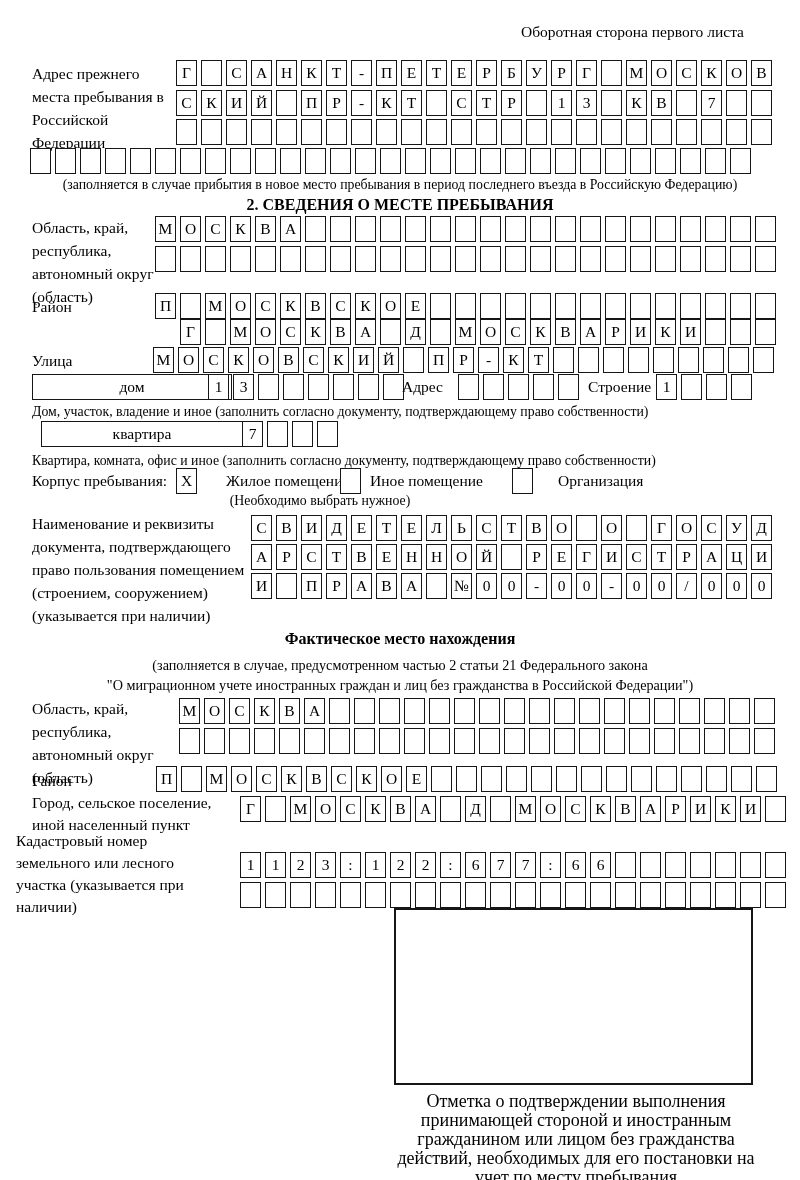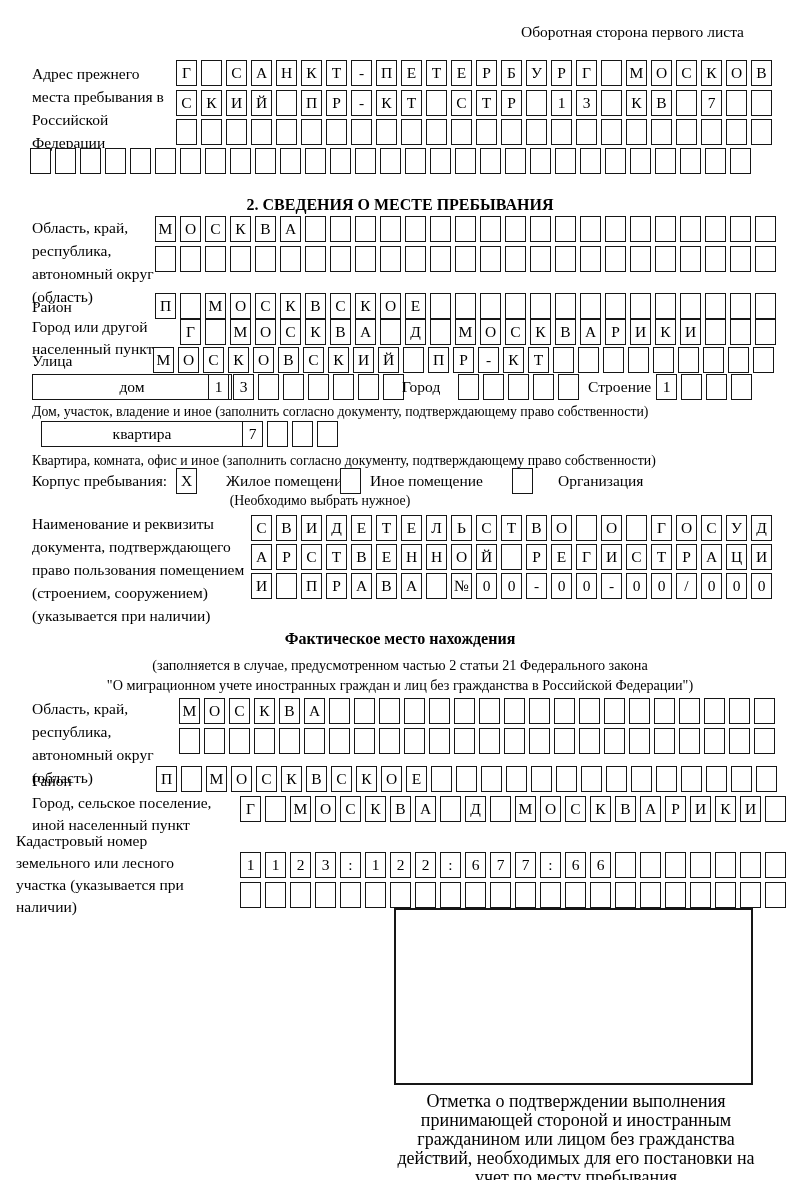--- a/index.html
+++ b/index.html
@@ -138,20 +138,21 @@
       <span class="cell"></span>
       <span class="cell"></span>
       <span class="cell"></span>
       <span class="cell"></span>
       <span class="cell"></span>
       <span class="cell"></span>
       <span class="cell"></span>
       <span class="cell"></span>
       <span class="cell"></span>
     </div>
+  <div class="abs cap center" style="top:176px;">(заполняется в случае прибытия в новое место пребывания в период последнего въезда в Российскую Федерацию)</div>
 
   <div class="abs title center" style="top:196px;">2. СВЕДЕНИЯ О МЕСТЕ ПРЕБЫВАНИЯ</div>
 
   <div class="abs lbl" style="left:32px;top:216px;width:122px;">Область, край, республика, автономный округ (область)</div>
   <div class="abs cells-stack" style="left:155px;top:216px;gap:4px;">
     <div class="cells">
         <span class="cell">М</span>
         <span class="cell">О</span>
         <span class="cell">С</span>
         <span class="cell">К</span>
@@ -228,21 +229,20 @@
       <span class="cell"></span>
       <span class="cell"></span>
       <span class="cell"></span>
       <span class="cell"></span>
       <span class="cell"></span>
       <span class="cell"></span>
       <span class="cell"></span>
       <span class="cell"></span>
     </div>
 
-  <div class="abs lbl-tight" style="left:32px;top:316px;width:150px;">Город или другой населенный пункт</div>
   <div class="abs cells" style="left:180px;top:319px;">
       <span class="cell">Г</span>
       <span class="cell"></span>
       <span class="cell">М</span>
       <span class="cell">О</span>
       <span class="cell">С</span>
       <span class="cell">К</span>
       <span class="cell">В</span>
       <span class="cell">А</span>
       <span class="cell"></span>
@@ -296,21 +296,21 @@
   <div class="abs cells" style="left:208px;top:374px;">
       <span class="cell">1</span>
       <span class="cell">3</span>
       <span class="cell"></span>
       <span class="cell"></span>
       <span class="cell"></span>
       <span class="cell"></span>
       <span class="cell"></span>
       <span class="cell"></span>
     </div>
-  <div class="abs inline-lbl" style="left:402px;top:374px;">Город</div>
+  <div class="abs inline-lbl" style="left:402px;top:374px;">Адрес</div>
   <div class="abs cells" style="left:458px;top:374px;">
       <span class="cell"></span>
       <span class="cell"></span>
       <span class="cell"></span>
       <span class="cell"></span>
       <span class="cell"></span>
     </div>
   <div class="abs inline-lbl" style="left:588px;top:374px;">Строение</div>
   <div class="abs cells" style="left:656px;top:374px;">
       <span class="cell">1</span>

